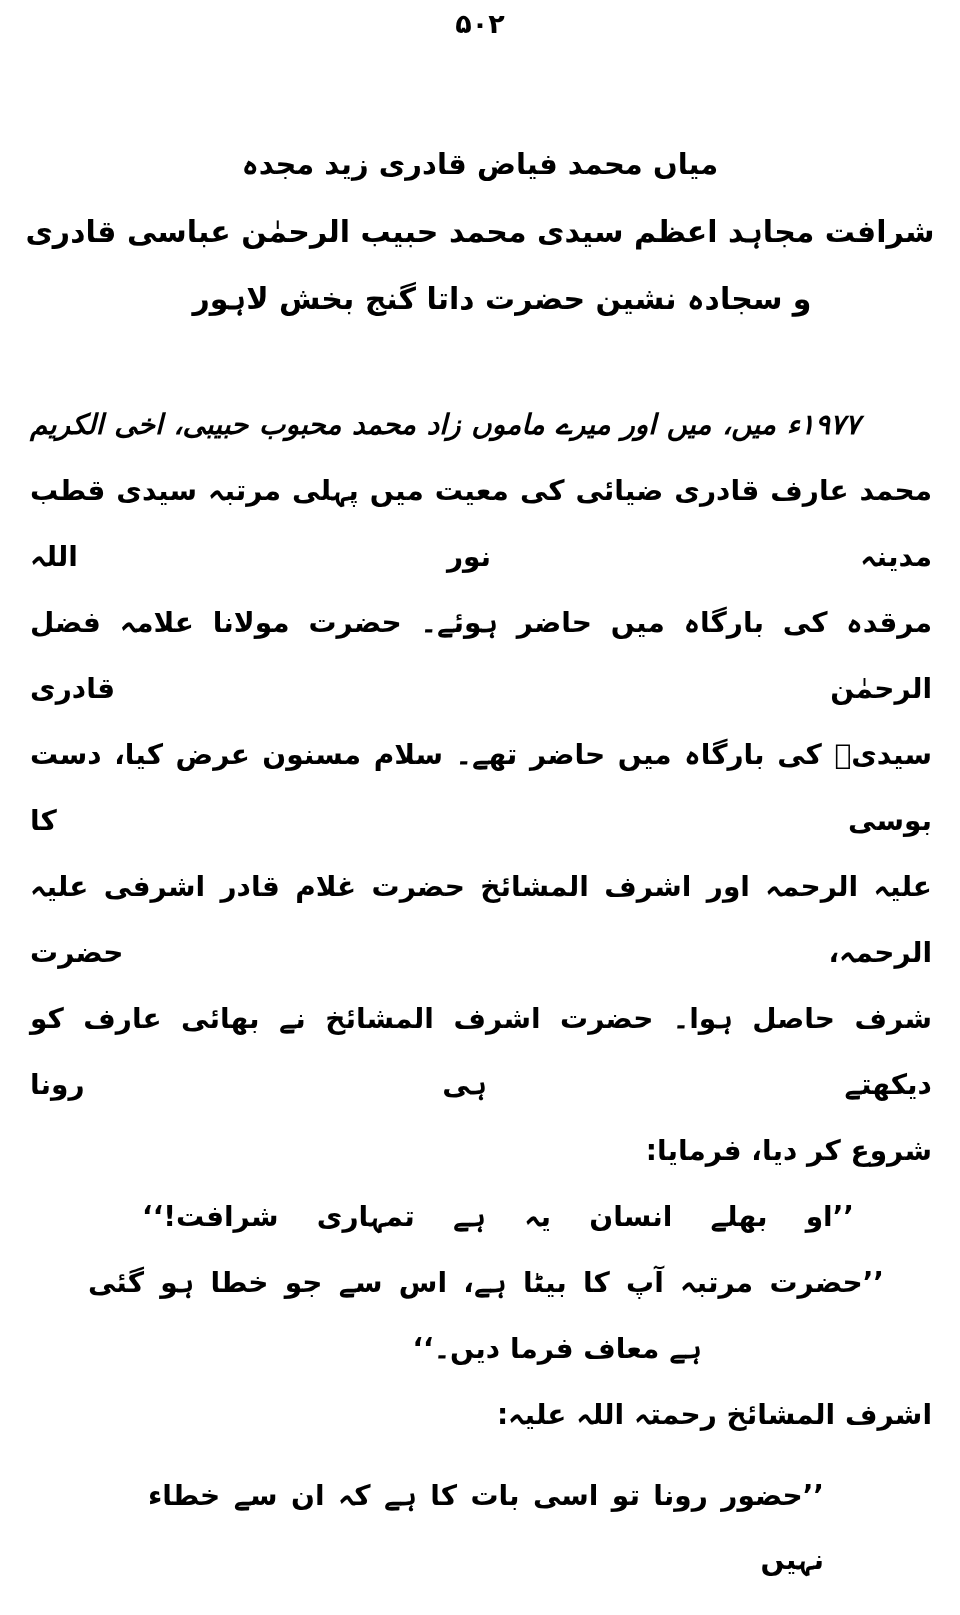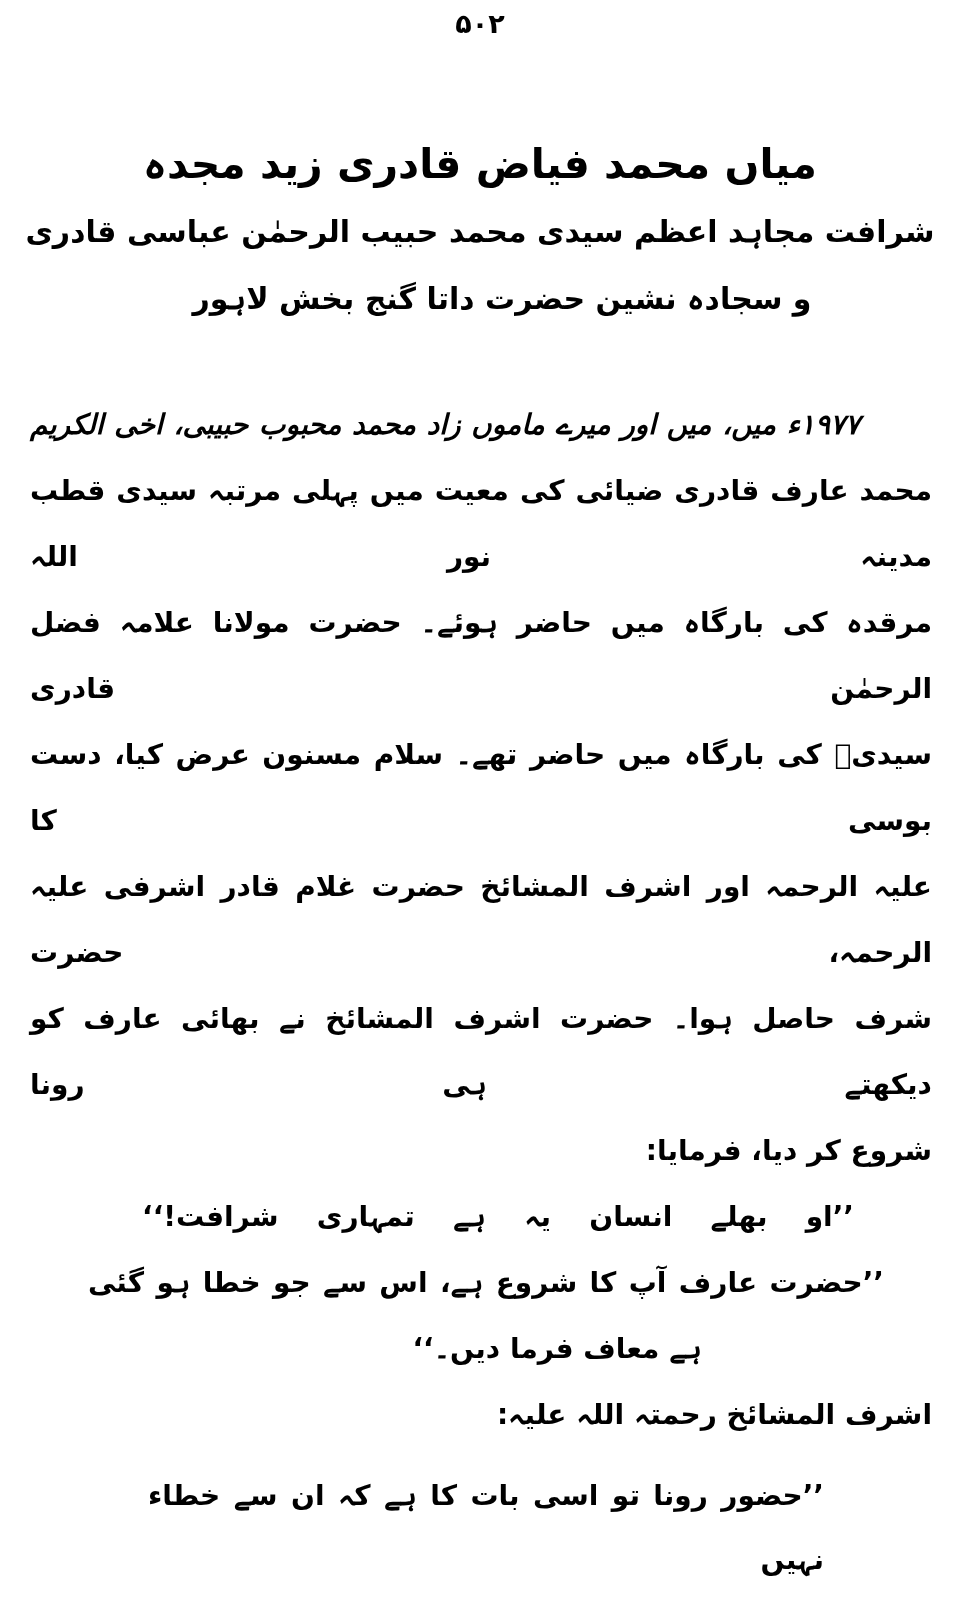--- a/index.html
+++ b/index.html
@@ -20,21 +20,21 @@
     padding-top: 8px;
     text-align: center;
     font-size: 27px;
     letter-spacing: 2px;
   }
   .heading {
     margin-top: 92px;
     text-align: center;
     line-height: 67px;
   }
-  .heading-l1 { font-size: 41px; }
+  .heading-l1 { font-size: 29px; }
   .heading-l2 { font-size: 30px; }
   .heading-l3 { font-size: 30px; padding-left: 44px; }
   .body {
     margin-top: 60px;
     padding: 0 28px 0 30px;
     font-size: 28px;
     line-height: 66px;
   }
   .line { white-space: nowrap; }
   .fill {
@@ -89,21 +89,21 @@
     <div class="line fill">محمد عارف قادری ضیائی کی معیت میں پہلی مرتبہ سیدی قطب مدینہ نور اللہ</div>
     <div class="line fill">مرقدہ کی بارگاہ میں حاضر ہوئے۔ حضرت مولانا علامہ فضل الرحمٰن قادری</div>
     <div class="line fill">سیدیؒ کی بارگاہ میں حاضر تھے۔ سلام مسنون عرض کیا، دست بوسی کا</div>
     <div class="line fill">علیہ الرحمہ اور اشرف المشائخ حضرت غلام قادر اشرفی علیہ الرحمہ، حضرت</div>
     <div class="line fill">شرف حاصل ہوا۔ حضرت اشرف المشائخ نے بھائی عارف کو دیکھتے ہی رونا</div>
     <div class="line start">شروع کر دیا، فرمایا:</div>
 
     <div class="line quote-single">’’او بھلے انسان یہ ہے تمہاری شرافت!‘‘</div>
 
 
-    <div class="line quote-pair-1">’’حضرت عارف آپ کا شروع ہے، اس سے جو خطا ہو گئی</div>
+    <div class="line quote-pair-1">’’حضرت مرتبہ آپ کا بیٹا ہے، اس سے جو خطا ہو گئی</div>
     <div class="line quote-pair-2">ہے معاف فرما دیں۔‘‘</div>
 
     <div class="line start">اشرف المشائخ رحمتہ اللہ علیہ:</div>
 
     <div class="quote-block">
       <div class="line fill">’’حضور رونا تو اسی بات کا ہے کہ ان سے خطاء نہیں</div>
 
     </div>
 
   </div>

